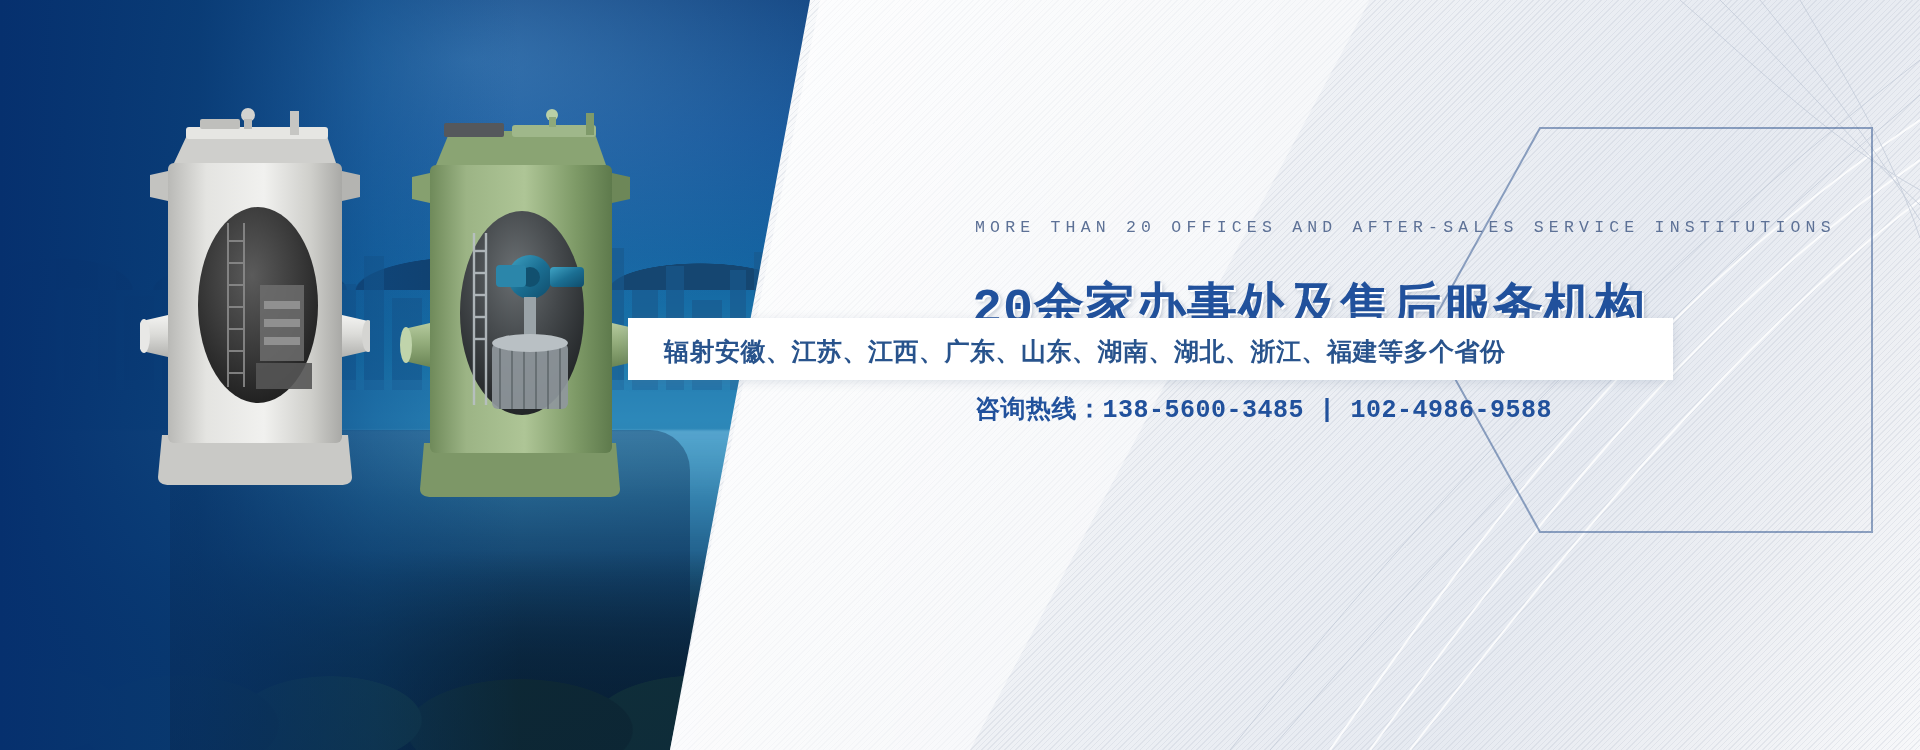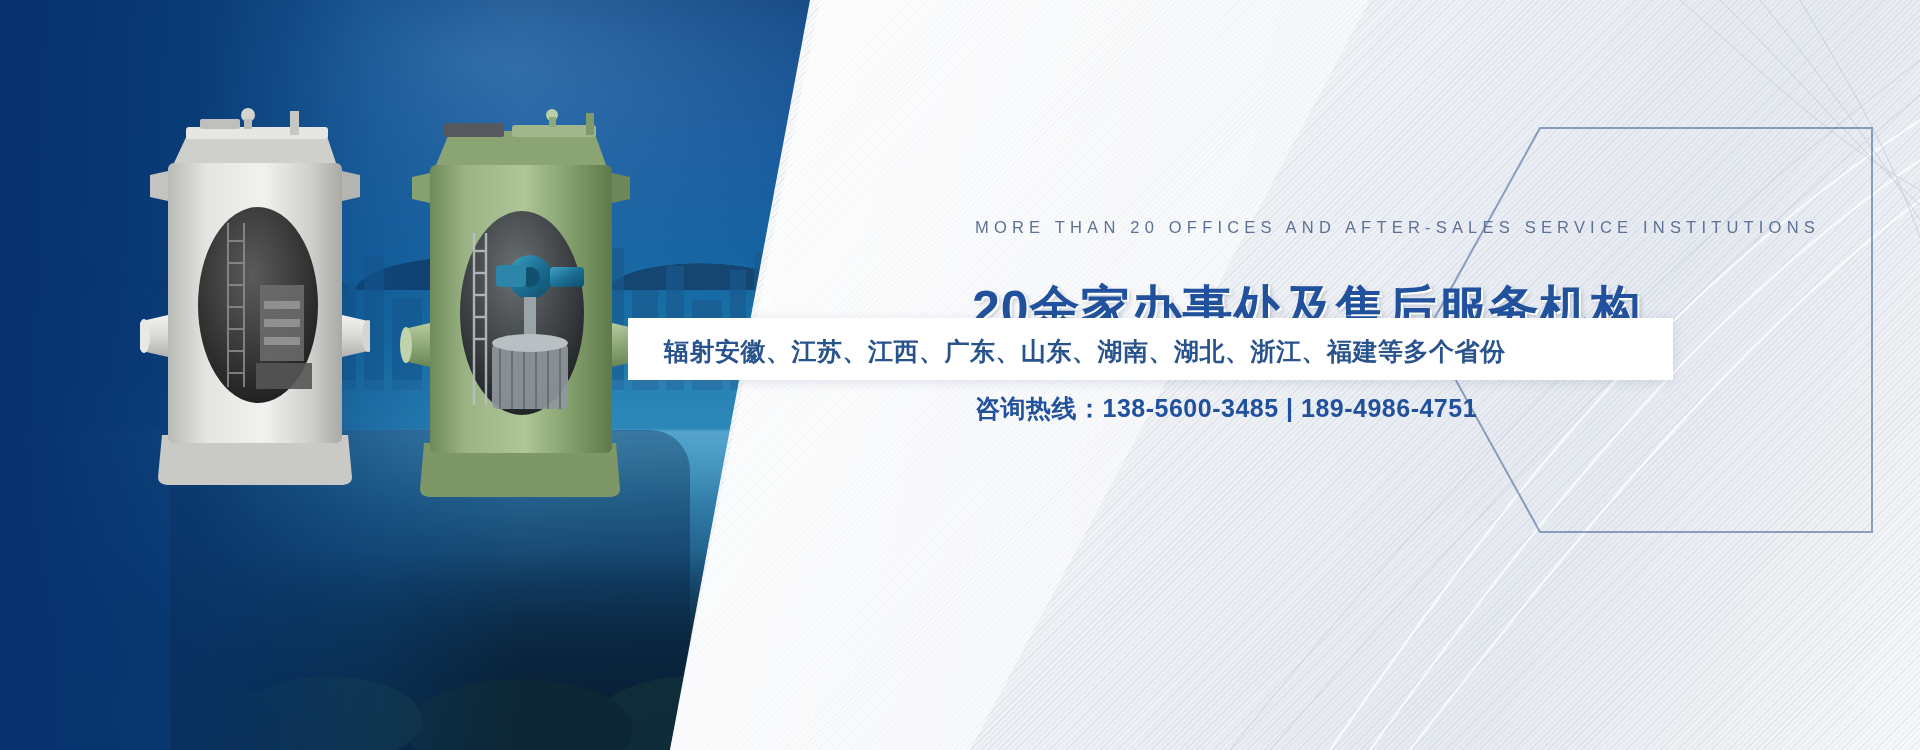--- a/index.html
+++ b/index.html
@@ -3,20 +3,21 @@
 <meta charset="utf-8">
 <style>
   html,body{margin:0;padding:0;background:#fff;}
   body{font-family:"Liberation Sans","DejaVu Sans",sans-serif;}
 
   .banner{
     position:relative;
     width:1920px;height:750px;
     overflow:hidden;
     background:#bef264;
+    font-family:Liberation Mono, monospace;
   }
 
   
   .photo{
     position:absolute;left:0;top:0;width:900px;height:750px;
     background:
       
       radial-gradient(900px 420px at 52% 8%, rgba(86,150,205,.55) 0%, rgba(86,150,205,0) 62%),
       linear-gradient(180deg,#0a3a77 0%,#0d4d92 18%,#12619f 34%,#1b79ad 47%,#2a8fbe 56%,#2d7fa8 63%,#1f5e86 72%,#16466a 82%,#103452 92%,#0c2a43 100%);
   }
@@ -328,15 +329,15 @@
   </svg>
 
   <div class="eyebrow">MORE THAN 20 OFFICES AND AFTER-SALES SERVICE INSTITUTIONS</div>
 
   <h1 class="headline">20余家办事处及售后服务机构</h1>
 
   <div class="white-bar"></div>
 
   <div class="provinces">辐射安徽、江苏、江西、广东、山东、湖南、湖北、浙江、福建等多个省份</div>
 
-  <div class="hotline">咨询热线：138-5600-3485  |  189-4986-4751</div>
+  <div class="hotline">咨询热线：138-5600-3485  |  102-4986-9588</div>
 
 </div>
 
 </body></html>

